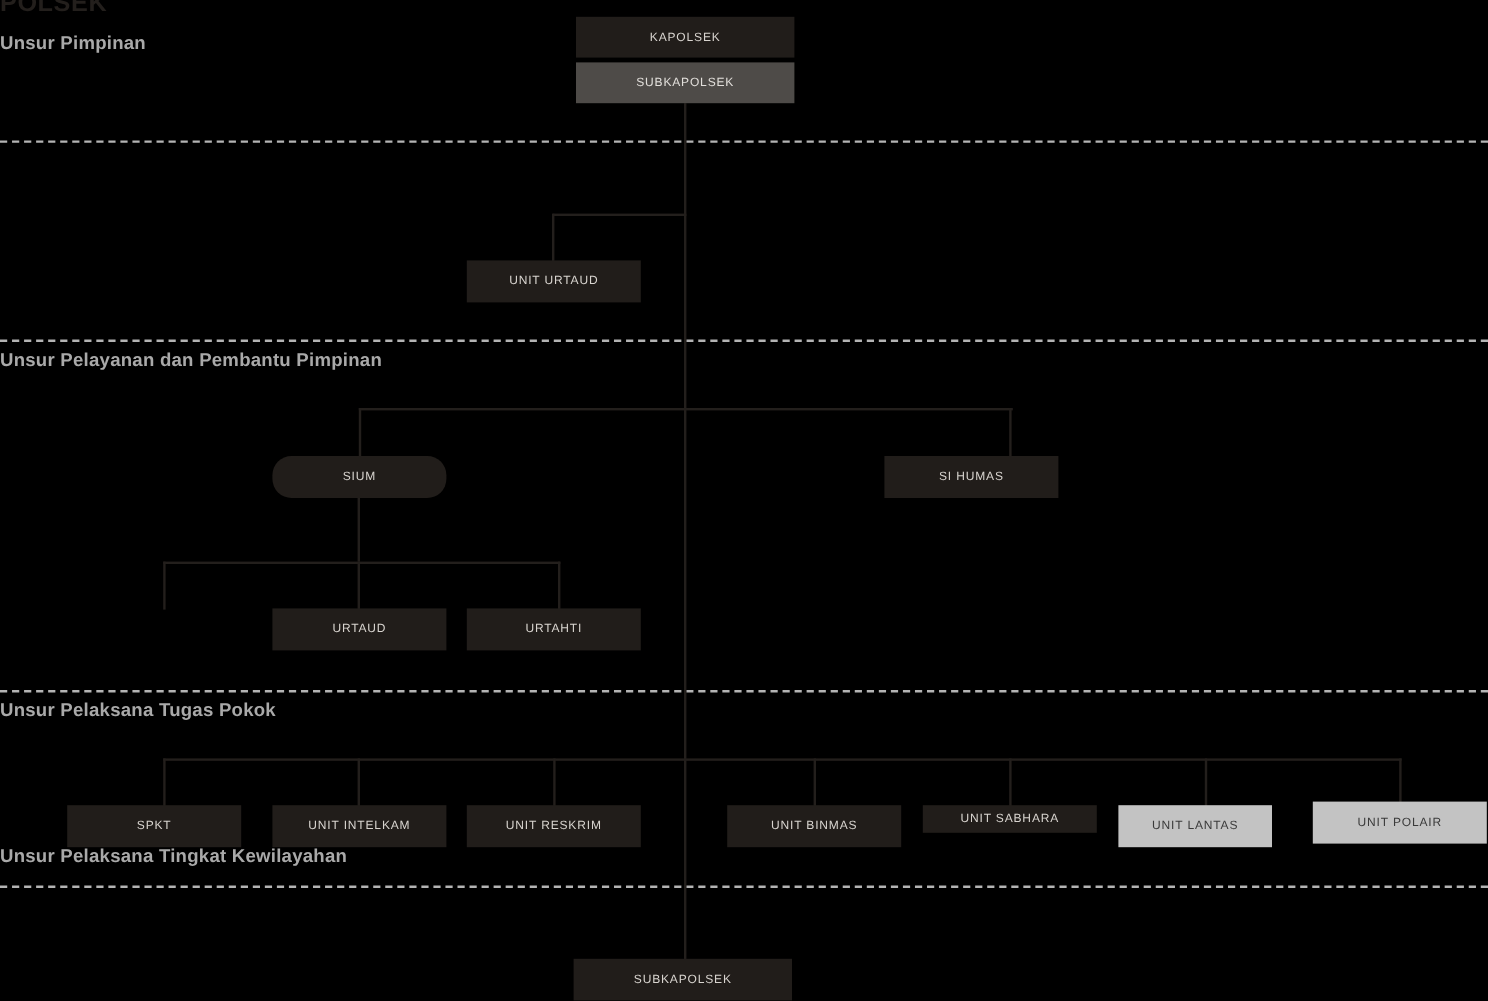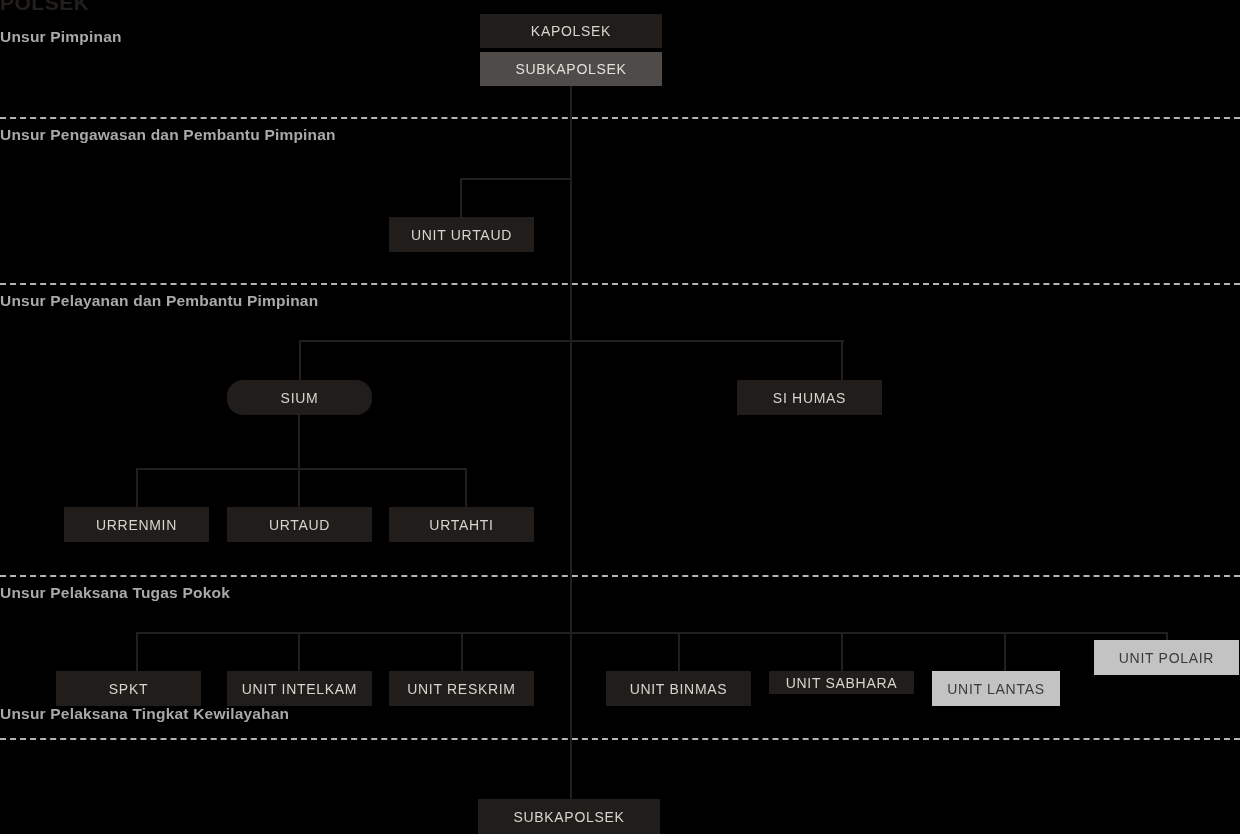--- a/index.html
+++ b/index.html
@@ -56,21 +56,21 @@
     height: 2px;
     background: #231f1c;
   }
   
   .node {
     position: absolute;
     display: flex;
     align-items: center;
     justify-content: center;
     box-sizing: border-box;
-    font-size: 14px;
+    font-size: 10px;
     letter-spacing: 0.7px;
     text-align: center;
     white-space: nowrap;
   }
   .node.dark {
     background: #211d1a;
     color: #d8d4cf;
   }
   .node.mid {
     background: #4e4b48;
@@ -82,21 +82,20 @@
   }
 </style>
 </head>
 <body>
 
 <div id="chart-root">
 
   <div class="doc-title">POLSEK</div>
 
   <div class="section-label" style="top:28px;">Unsur Pimpinan</div>
-  <div class="section-label" style="top:126px;">Unsur Pengawasan dan Pembantu Pimpinan</div>
   <div class="section-label" style="top:292px;">Unsur Pelayanan dan Pembantu Pimpinan</div>
   <div class="section-label" style="top:584px;">Unsur Pelaksana Tugas Pokok</div>
   <div class="section-label" style="top:705px;">Unsur Pelaksana Tingkat Kewilayahan</div>
 
   <div class="divider" style="top:117px;"></div>
   <div class="divider" style="top:283px;"></div>
   <div class="divider" style="top:575px;"></div>
   <div class="divider" style="top:738px;"></div>
 
   <div class="vline" style="left:570px; top:86px;  height:714px;"></div>
@@ -134,23 +133,20 @@
     <span>UNIT URTAUD</span>
   </div>
 
   <div class="node dark" style="left:227px; top:380px; width:145px; height:35px;border-radius:16px;">
     <span>SIUM</span>
   </div>
   <div class="node dark" style="left:737px; top:380px; width:145px; height:35px;">
     <span>SI HUMAS</span>
   </div>
 
-  <div class="node dark" style="left:64px; top:507px; width:145px; height:35px;">
-    <span>URRENMIN</span>
-  </div>
   <div class="node dark" style="left:227px; top:507px; width:145px; height:35px;">
     <span>URTAUD</span>
   </div>
   <div class="node dark" style="left:389px; top:507px; width:145px; height:35px;">
     <span>URTAHTI</span>
   </div>
 
   <div class="node dark" style="left:56px; top:671px; width:145px; height:35px;">
     <span>SPKT</span>
   </div>
@@ -162,21 +158,21 @@
   </div>
   <div class="node dark" style="left:606px; top:671px; width:145px; height:35px;">
     <span>UNIT BINMAS</span>
   </div>
   <div class="node dark" style="left:769px; top:671px; width:145px; height:23px;">
     <span>UNIT SABHARA</span>
   </div>
   <div class="node light" style="left:932px; top:671px; width:128px; height:35px;">
     <span>UNIT LANTAS</span>
   </div>
-  <div class="node light" style="left:1094px; top:640px; width:145px; height:35px;">
+  <div class="node light" style="left:1094px; top:668px; width:145px; height:35px;">
     <span>UNIT POLAIR</span>
   </div>
 
   <div class="node dark" style="left:478px; top:799px; width:182px; height:35px;">
     <span>SUBKAPOLSEK</span>
   </div>
 
 </div>
 
 </body></html>

